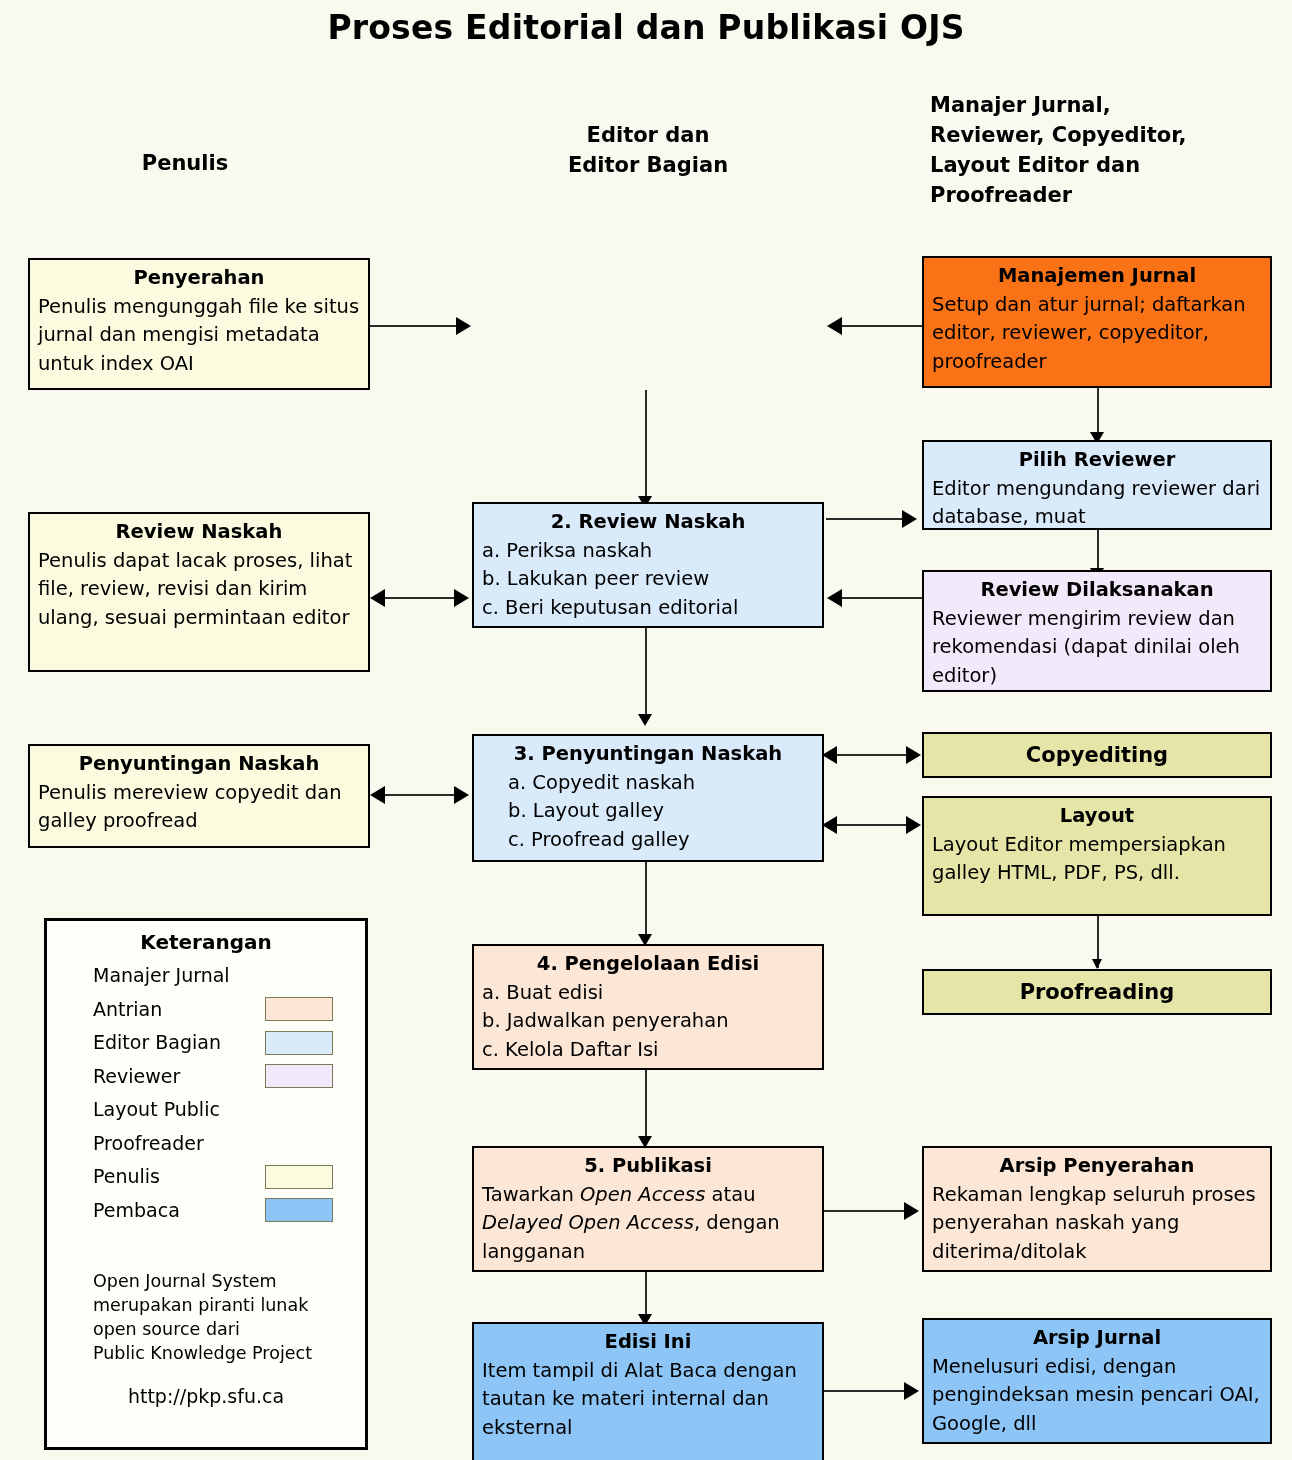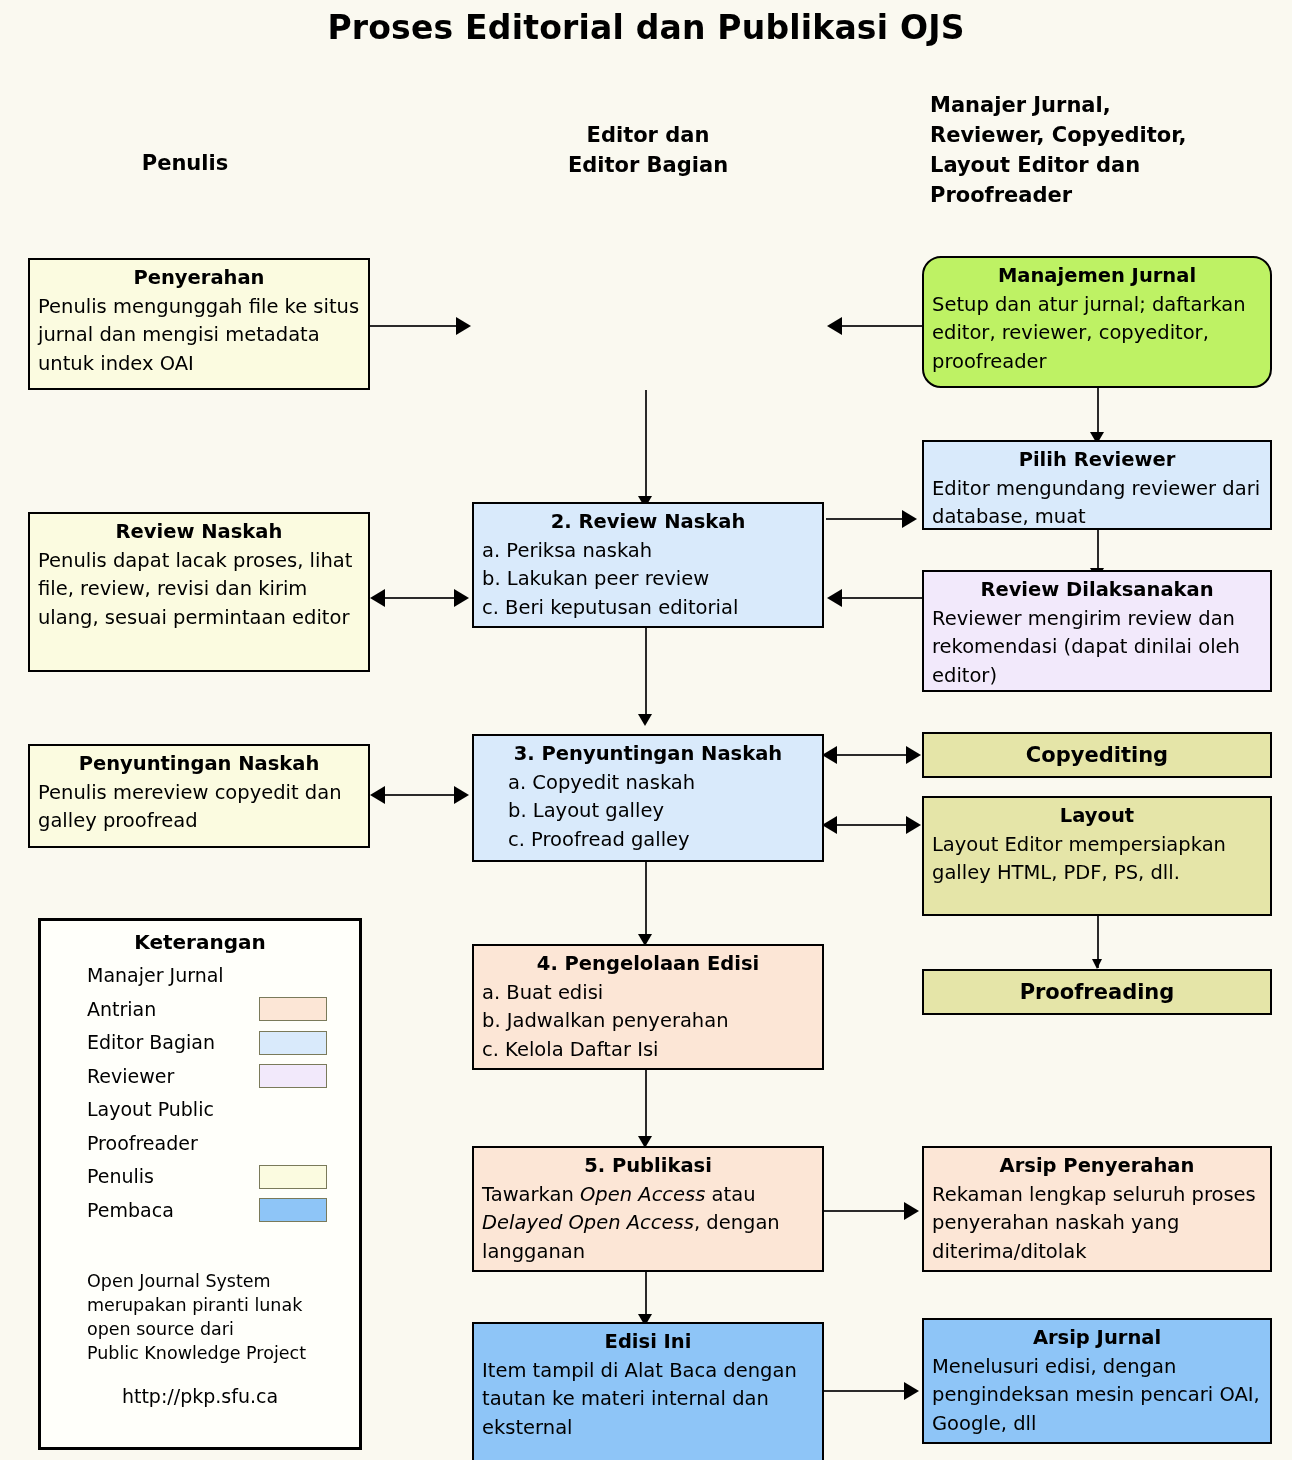--- a/index.html
+++ b/index.html
@@ -42,21 +42,21 @@
   .box .bd.ind { padding-left:26px; }
   .box.onlyhead { display:flex; align-items:center; justify-content:center; padding:0; }
   .box.onlyhead .hd { font-size:21px; }
 
   .fill-author   { background:#fbfbe0; }  
   .fill-editor   { background:#fce6d6; }  
   .fill-section  { background:#d9eafb; }  
   .fill-reviewer { background:#f2e9fb; }  
   .fill-copy     { background:#e5e5a8; }  
   .fill-reader   { background:#8ec5f7; }  
-  .fill-manager  { background:#bef264;border-radius:19px; }  
+  .fill-manager  { background:#f97316; }  
 
   .it { font-style:italic; }
 
   
   .legend {
     position:absolute;
     border:3px solid #000;
     background:#fffffa;
   }
   .legend .lg-title {
@@ -243,21 +243,21 @@
   <div class="box fill-reader" style="left:472px; top:1322px; width:352px; height:150px;">
     <span class="hd">Edisi Ini</span>
     <span class="bd">Item tampil di Alat Baca dengan tautan ke materi internal dan eksternal</span>
   </div>
 
   <div class="box fill-reader" style="left:922px; top:1318px; width:350px; height:126px;">
     <span class="hd">Arsip Jurnal</span>
     <span class="bd">Menelusuri edisi, dengan pengindeksan mesin pencari OAI, Google, dll</span>
   </div>
 
-  <div class="legend" style="left:38px; top:918px; width:324px; height:532px;">
+  <div class="legend" style="left:44px; top:918px; width:324px; height:532px;">
     <div class="lg-title">Keterangan</div>
     <div id="legend-rows">
         <div class="lg-row"><span>Manajer Jurnal</span></div>
         <div class="lg-row" style="position: relative;"><span>Antrian</span><div class="sw" style="background: rgb(252, 230, 214); width: 68px; height: 24px; top: 4.75px;"></div></div>
         <div class="lg-row" style="position: relative;"><span>Editor Bagian</span><div class="sw" style="background: rgb(217, 234, 251); width: 68px; height: 24px; top: 4.75px;"></div></div>
         <div class="lg-row" style="position: relative;"><span>Reviewer</span><div class="sw" style="background: rgb(242, 233, 251); width: 68px; height: 24px; top: 4.75px;"></div></div>
         <div class="lg-row"><span>Layout Public</span></div>
         <div class="lg-row"><span>Proofreader</span></div>
         <div class="lg-row" style="position: relative;"><span>Penulis</span><div class="sw" style="background: rgb(251, 251, 224); width: 68px; height: 24px; top: 4.75px;"></div></div>
         <div class="lg-row" style="position: relative;"><span>Pembaca</span><div class="sw" style="background: rgb(142, 197, 247); width: 68px; height: 24px; top: 4.75px;"></div></div>

